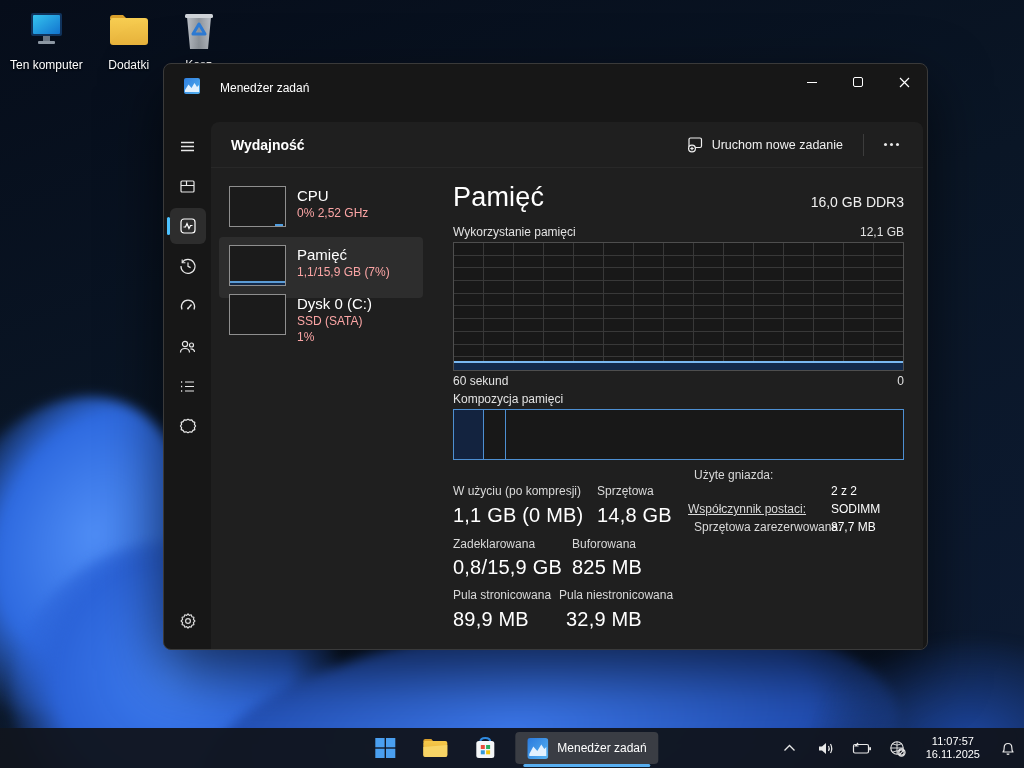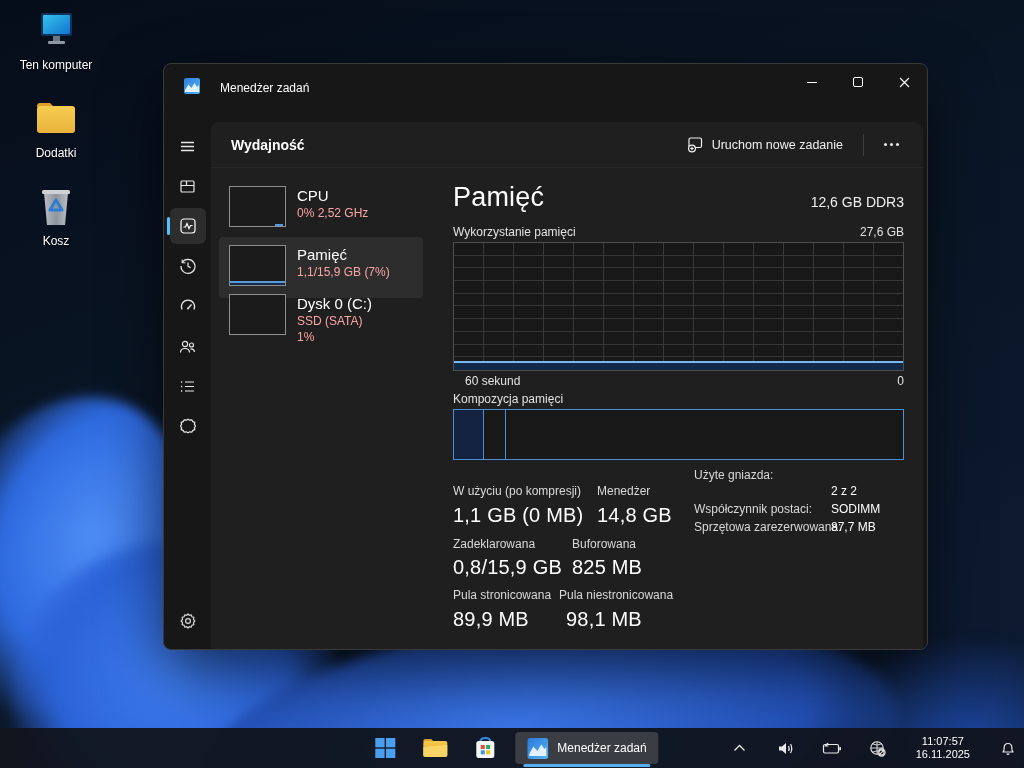--- a/index.html
+++ b/index.html
@@ -12,21 +12,21 @@
   .petal1 { left:-60px; top:390px; width:240px; height:330px; transform:rotate(24deg);
             background:radial-gradient(ellipse at 60% 40%, #4f8df5 0%, #2e6ae0 45%, rgba(20,60,150,0) 72%); }
   .petal2 { left:10px; top:540px; width:330px; height:300px; transform:rotate(-12deg);
             background:radial-gradient(ellipse at 50% 45%, #3f7ef2 0%, #2b63d8 50%, rgba(20,60,150,0) 75%); }
   .petal3 { left:200px; top:620px; width:700px; height:260px; transform:rotate(-6deg);
             background:radial-gradient(ellipse at 45% 40%, #3b76e8 0%, #224fb4 55%, rgba(10,30,90,0) 78%); }
   .petal4 { left:820px; top:640px; width:300px; height:200px;
             background:radial-gradient(ellipse at 50% 50%, #1d46a0 0%, rgba(10,30,90,0) 75%); }
 
   
-  .desk-icons { position:absolute; left:10px; top:6px; width:92px; display:flex; flex-direction:column; gap:22px; z-index:2; }
+  .desk-icons { position:absolute; left:10px; top:6px; width:92px; display:flex; gap:22px; z-index:2; }
   .desk-icon { display:flex; flex-direction:column; align-items:center; gap:4px; cursor:default; }
   .desk-icon .glyph { width:48px; height:48px; display:flex; align-items:center; justify-content:center; }
   .desk-icon .lbl { font-size:12px; color:#fff; text-shadow:0 1px 2px rgba(0,0,0,.9); white-space:nowrap; }
 
   
   .win { position:absolute; left:163px; top:63px; width:765px; height:587px; z-index:3;
          background:#171717; border-radius:8px; border:1px solid #3a3a3a;
          box-shadow:0 22px 60px rgba(0,0,0,.6); overflow:hidden; }
   .titlebar { position:absolute; left:0; top:0; right:0; height:58px; display:flex; align-items:flex-start; }
   .tb-left { display:flex; align-items:center; gap:20px; padding:14px 0 0 20px; }
@@ -71,40 +71,40 @@
   .d-h1row { position:absolute; left:0; right:0; top:14px; display:flex; align-items:flex-end; }
   .d-title { font-size:27px; font-weight:400; color:#fff; letter-spacing:.2px; }
   .d-total { margin-left:auto; font-size:14px; color:#f0f0f0; padding-bottom:3px; }
   .d-subrow { position:absolute; left:0; right:0; top:57px; display:flex; font-size:12px; color:#e2e2e2; }
   .d-submax { margin-left:auto; }
   .chart { position:absolute; left:0; right:0; top:74px; height:129px; border:1px solid #4e4e4e; background:
       repeating-linear-gradient(to right, transparent 0px, transparent 29px, #383838 29px, #383838 30px),
       repeating-linear-gradient(to bottom, transparent 0px, transparent 11.7px, #383838 11.7px, #383838 12.7px),
       #181818; overflow:hidden; }
   .mem-fill { position:absolute; left:0; right:0; bottom:0; background:#12294a; border-top:2px solid #79b8f0; }
-  .d-timerow { position:absolute; left:12px; right:0; top:206px; display:flex; font-size:12px; color:#e2e2e2; }
+  .d-timerow { position:absolute; left:0; right:0; top:206px; display:flex; font-size:12px; color:#e2e2e2; }
   .d-time-end { margin-left:auto; }
   .comp-label { position:absolute; left:0; top:224px; font-size:12px; color:#e2e2e2; }
   .comp-bar { position:absolute; left:0; right:0; top:241px; height:51px; border:1px solid #4d8fd2; background:#181818; display:flex; }
   .comp-seg1 { background:#13233f; border-right:1px solid #4d8fd2; }
   .comp-seg2 { background:transparent; border-right:1px solid #4d8fd2; }
 
   .stat-label { position:absolute; font-size:12px; color:#d9d9d9; white-space:nowrap; }
   .stat-value { position:absolute; font-size:20px; font-weight:400; color:#fff; white-space:nowrap; letter-spacing:.2px; }
   .rs-label { position:absolute; font-size:12px; color:#d9d9d9; white-space:nowrap; }
   .rs-value { position:absolute; font-size:12px; color:#fff; white-space:nowrap; }
 
   
   .taskbar { position:absolute; left:0; right:0; bottom:0; height:40px; background:rgba(17,21,30,.96); z-index:4; display:flex; align-items:center; }
   .tb-center { position:absolute; left:50%; top:0; height:40px; transform:translateX(-50%); display:flex; align-items:center; gap:10px; }
   .task-ico { width:40px; height:40px; display:flex; align-items:center; justify-content:center; border-radius:4px; }
   .tm-button { position:relative; height:32px; display:flex; align-items:center; gap:9px; padding:0 12px; background:#3a3d44; border-radius:4px; }
   .tm-button::after { content:""; position:absolute; left:8px; right:8px; bottom:-3px; height:3px; border-radius:2px; background:#57aef0; }
   .tm-label { font-size:12px; color:#fff; white-space:nowrap; }
-  .tray { position:absolute; right:6px; top:0; height:40px; display:flex; align-items:center; gap:26px; }
+  .tray { position:absolute; right:6px; top:0; height:40px; display:flex; align-items:center; gap:16px; }
   .tray-ico { display:flex; align-items:center; justify-content:center; width:20px; height:28px; }
   .clock { text-align:center; font-size:11px; line-height:13px; color:#fff; padding:0 2px; }
 </style>
 </head>
 <body>
 
 <div class="wallpaper">
   <div class="petal petal1"></div>
   <div class="petal petal2"></div>
   <div class="petal petal3"></div>
@@ -320,60 +320,60 @@
       <span class="perf-txt">
         <span class="perf-name" style="display:block">Dysk 0 (C:)</span>
         <span class="perf-detail" style="display:block">SSD (SATA)</span>
         <span class="perf-detail" style="display:block">1%</span>
       </span>
     </div>
 
     <div class="details">
       <div class="d-h1row">
         <span class="d-title">Pamięć</span>
-        <span class="d-total">12,6 GB DDR3</span>
+        <span class="d-total">16,0 GB DDR3</span>
       </div>
       <div class="d-subrow">
         <span>Wykorzystanie pamięci</span>
-        <span class="d-submax">27,6 GB</span>
+        <span class="d-submax">12,1 GB</span>
       </div>
 
       <div class="chart">
         <div class="mem-fill" style="height: 9px;"></div>
       </div>
       <div class="d-timerow">
         <span>60 sekund</span>
         <span class="d-time-end">0</span>
       </div>
 
       <div class="comp-label">Kompozycja pamięci</div>
       <div class="comp-bar">
         <div class="comp-seg1" style="width: 6.6%;"></div>
         <div class="comp-seg2" style="width: 4.9%;"></div>
         <div style="width: 88.5%;"></div>
       </div>
 
       <span class="stat-label" style="left:0; top:316px;">W użyciu (po kompresji)</span>
       <span class="stat-value" style="left:0; top:336px;">1,1 GB (0 MB)</span>
-      <span class="stat-label" style="left:144px; top:316px;">Menedżer</span>
+      <span class="stat-label" style="left:144px; top:316px;">Sprzętowa</span>
       <span class="stat-value" style="left:144px; top:336px;">14,8 GB</span>
 
       <span class="stat-label" style="left:0; top:369px;">Zadeklarowana</span>
       <span class="stat-value" style="left:0; top:388px;">0,8/15,9 GB</span>
       <span class="stat-label" style="left:119px; top:369px;">Buforowana</span>
       <span class="stat-value" style="left:119px; top:388px;">825 MB</span>
 
       <span class="stat-label" style="left:0; top:420px;">Pula stronicowana</span>
       <span class="stat-value" style="left:0; top:440px;">89,9 MB</span>
       <span class="stat-label" style="left:106px; top:420px;">Pula niestronicowana</span>
-      <span class="stat-value" style="left:113px; top:440px;">98,1 MB</span>
+      <span class="stat-value" style="left:113px; top:440px;">32,9 MB</span>
 
       <span class="rs-label" style="left:241px; top:300px;">Użyte gniazda:</span>
       <span class="rs-value" style="left:378px; top:316px;">2 z 2</span>
-      <span class="rs-label" style="left:241px; top:334px;">Współczynnik postaci:</span>
+      <span class="rs-label" style="left:235px; top:334px;text-decoration:underline;">Współczynnik postaci:</span>
       <span class="rs-value" style="left:378px; top:334px;">SODIMM</span>
       <span class="rs-label" style="left:241px; top:352px;">Sprzętowa zarezerwowana:</span>
       <span class="rs-value" style="left:378px; top:352px;">87,7 MB</span>
     </div>
   </div>
 </div>
 
 <div class="taskbar">
   <div class="tb-center">
     <div class="task-ico">

